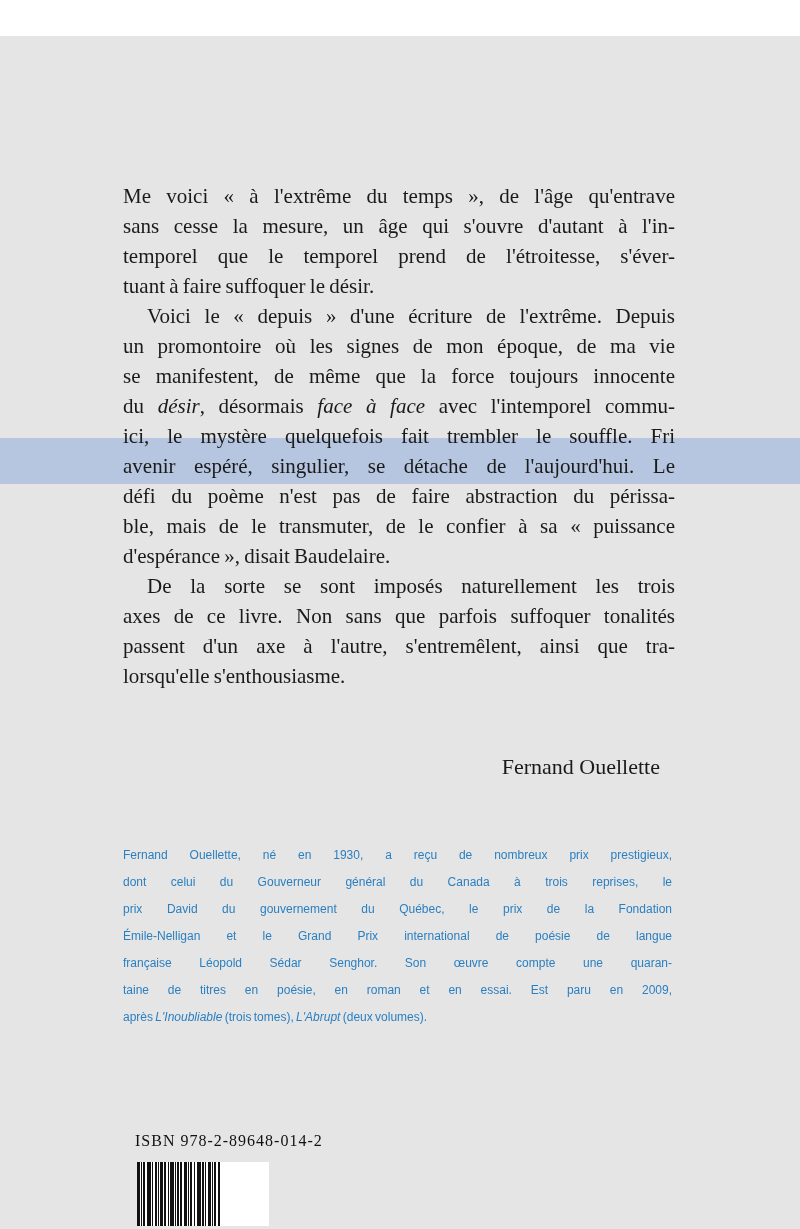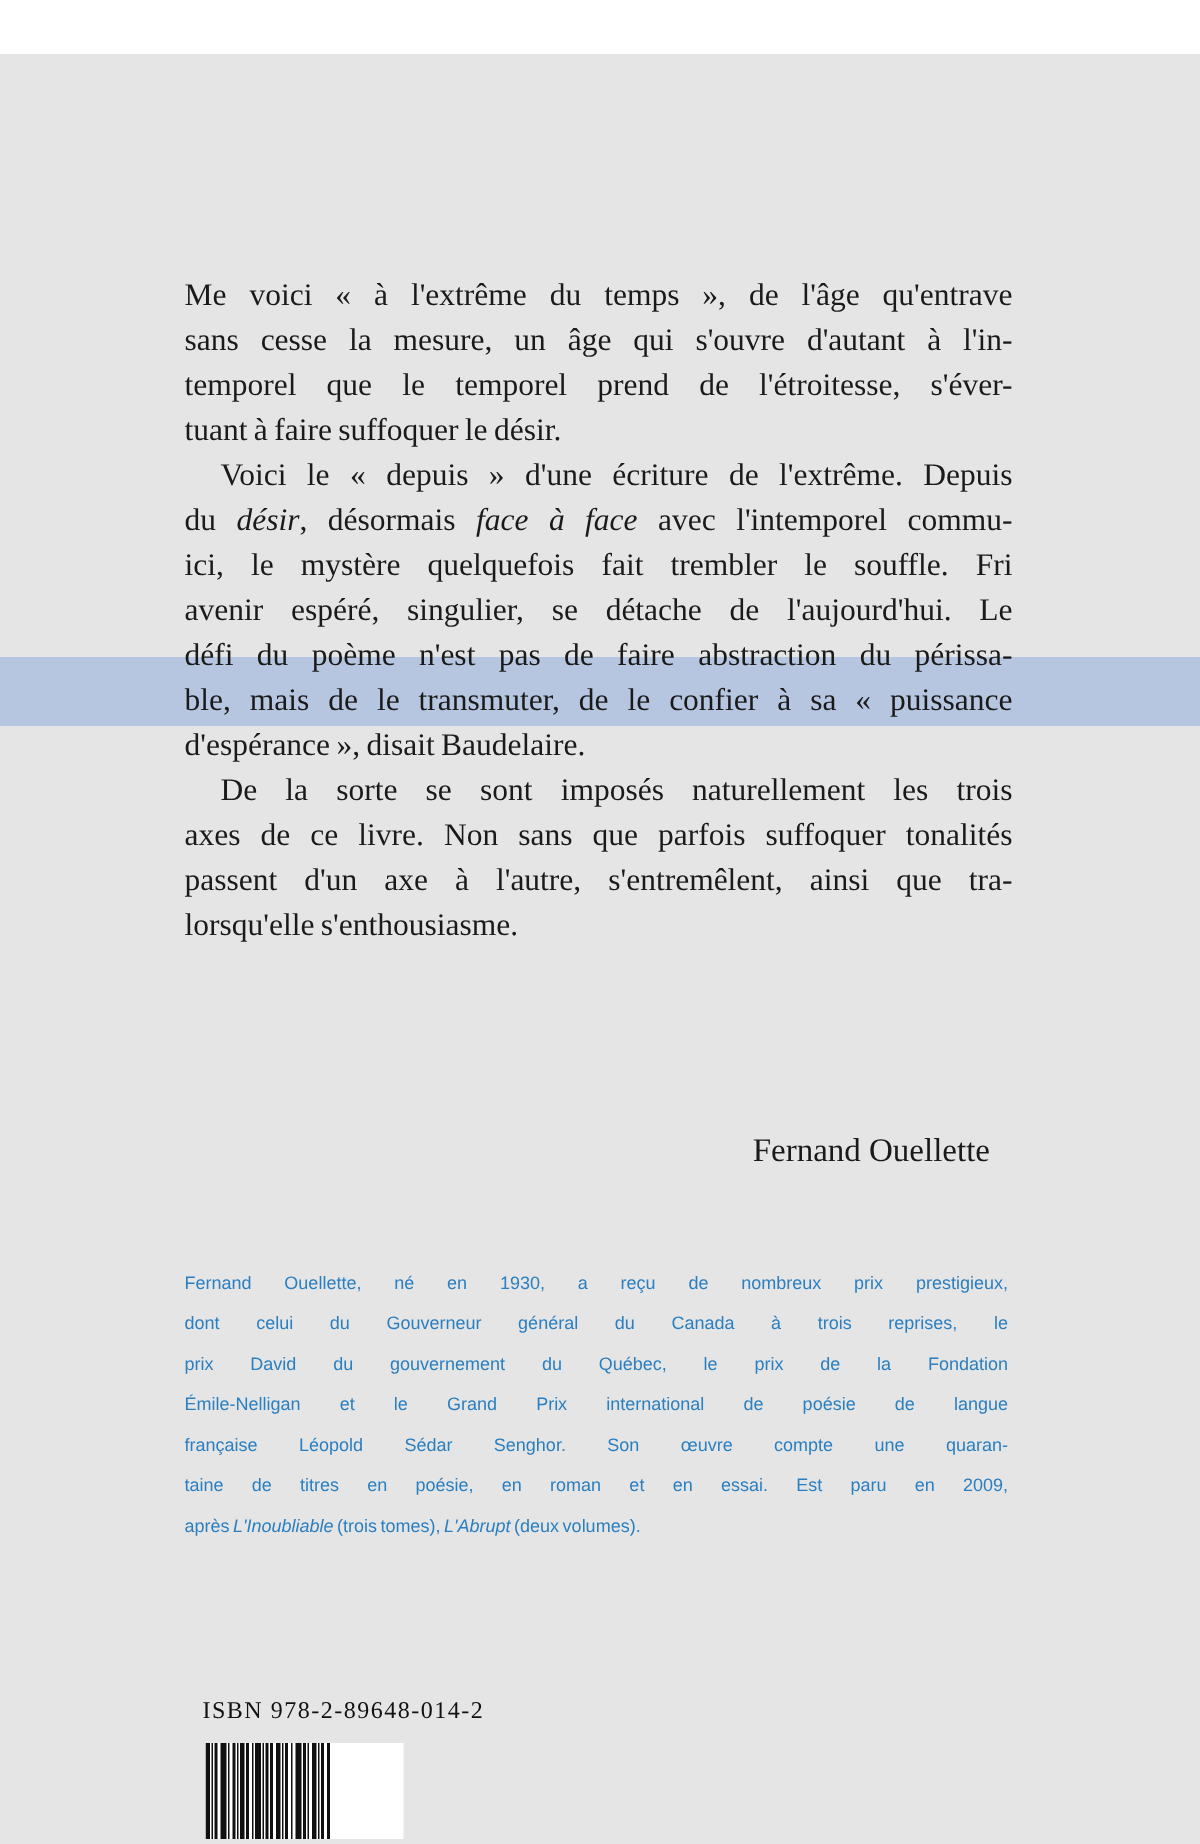--- a/index.html
+++ b/index.html
@@ -84,20 +84,22 @@
 <div id="page">
 
   <div id="band" style="background: rgb(183, 198, 224);"></div>
 
   <div id="body-text" style="color: rgb(26, 26, 26);">
       <div class="bline">Me voici « à l'extrême du temps », de l'âge qu'entrave</div>
       <div class="bline">sans cesse la mesure, un âge qui s'ouvre d'autant à l'in-</div>
       <div class="bline">temporel que le temporel prend de l'étroitesse, s'éver-</div>
       <div class="bline lastline">tuant à faire suffoquer le désir.</div>
       <div class="bline indent">Voici le « depuis » d'une écriture de l'extrême. Depuis</div>
+      <div class="bline">un promontoire où les signes de mon époque, de ma vie</div>
+      <div class="bline">se manifestent, de même que la force toujours innocente</div>
       <div class="bline">du <i>désir</i>, désormais <i>face à face</i> avec l'intemporel commu-</div>
       <div class="bline">ici, le mystère quelquefois fait trembler le souffle. Fri</div>
       <div class="bline">avenir espéré, singulier, se détache de l'aujourd'hui. Le</div>
       <div class="bline">défi du poème n'est pas de faire abstraction du périssa-</div>
       <div class="bline">ble, mais de le transmuter, de le confier à sa « puissance</div>
       <div class="bline lastline">d'espérance », disait Baudelaire.</div>
       <div class="bline indent">De la sorte se sont imposés naturellement les trois</div>
       <div class="bline">axes de ce livre. Non sans que parfois suffoquer tonalités</div>
       <div class="bline">passent d'un axe à l'autre, s'entremêlent, ainsi que tra-</div>
       <div class="bline lastline">lorsqu'elle s'enthousiasme.</div>

